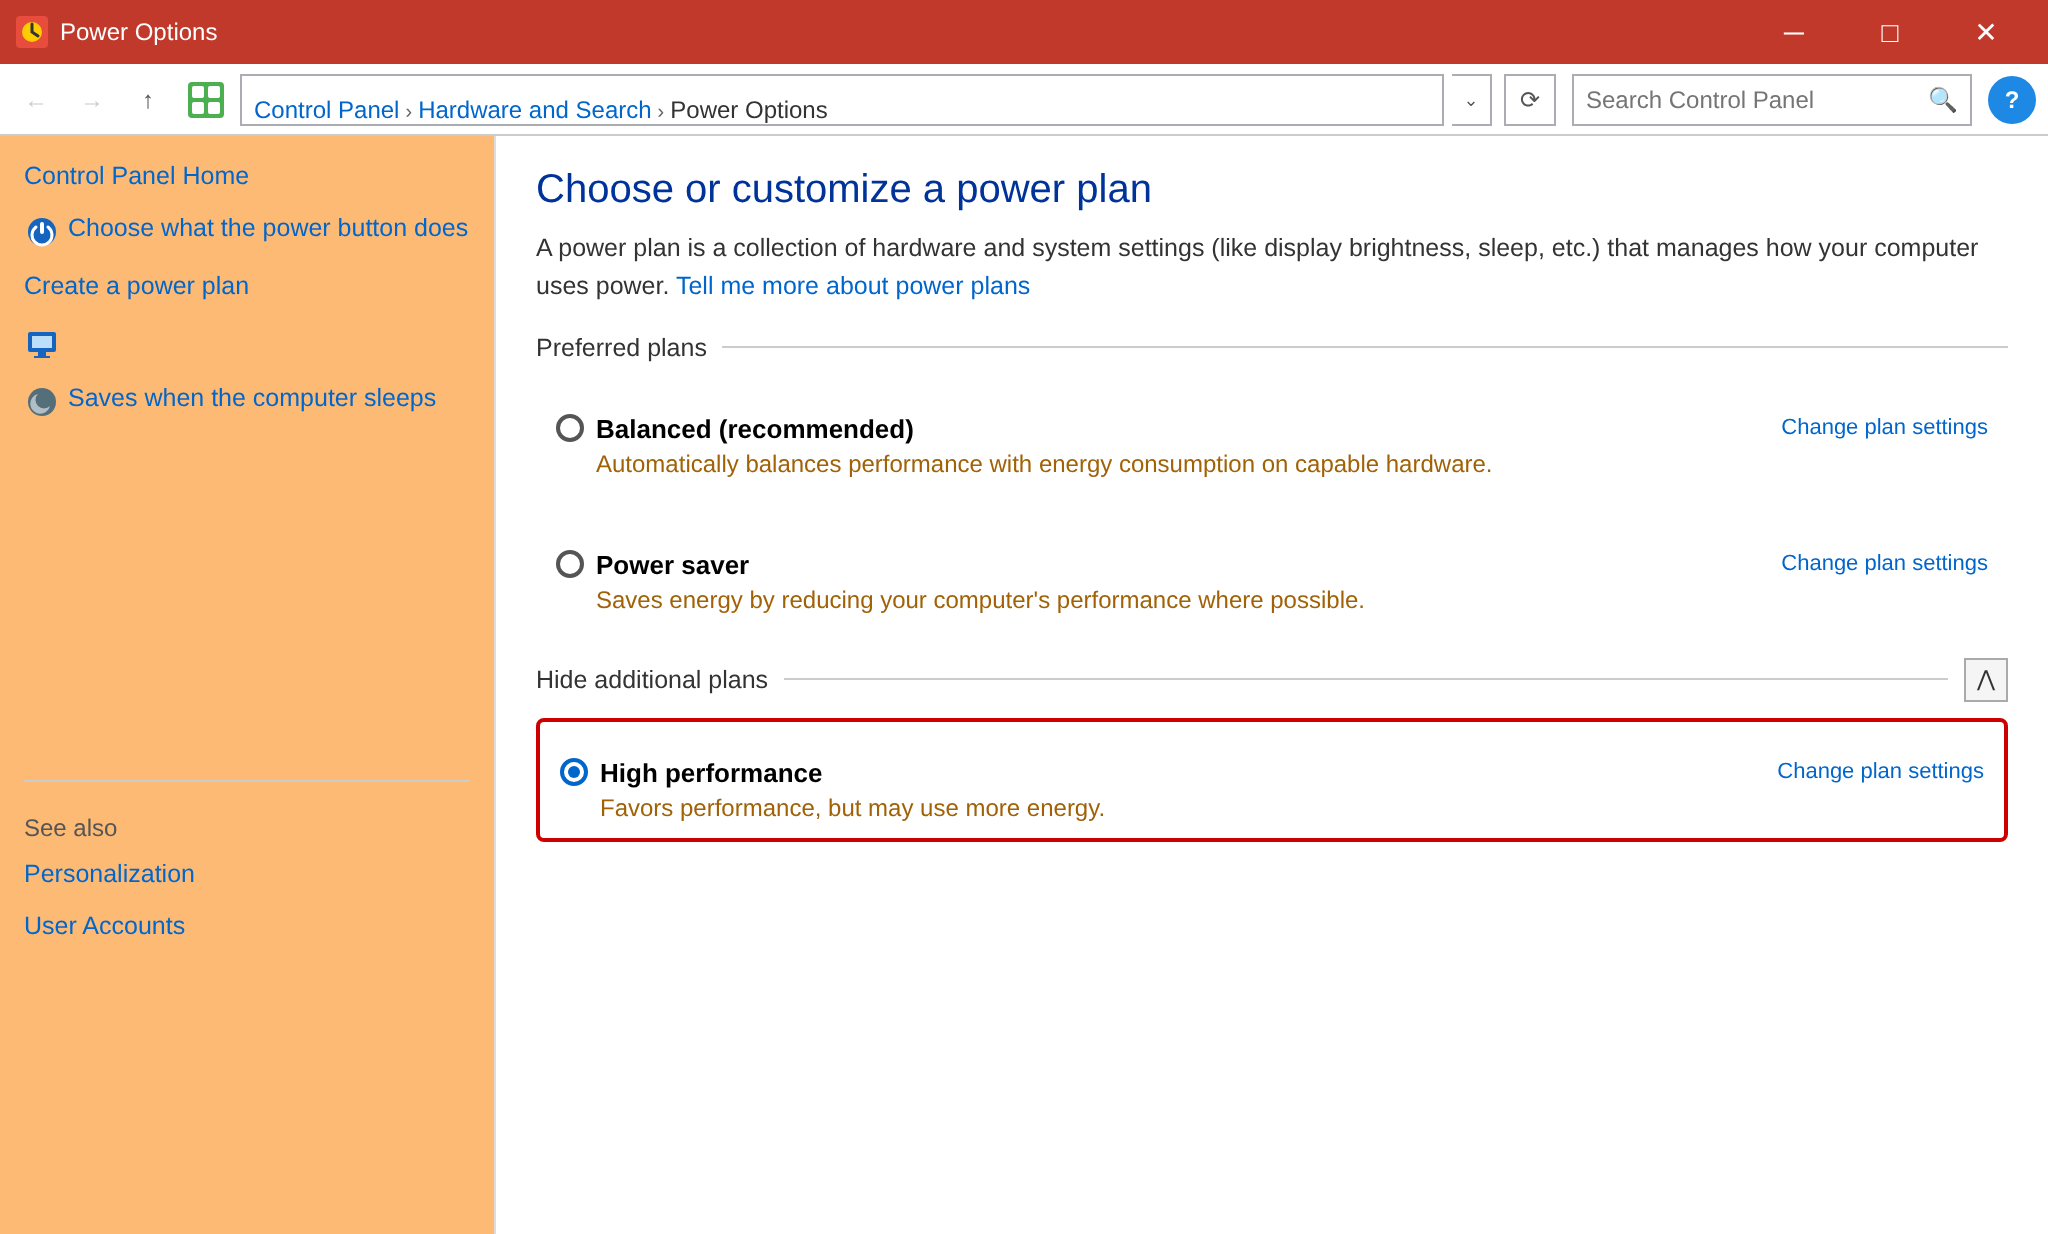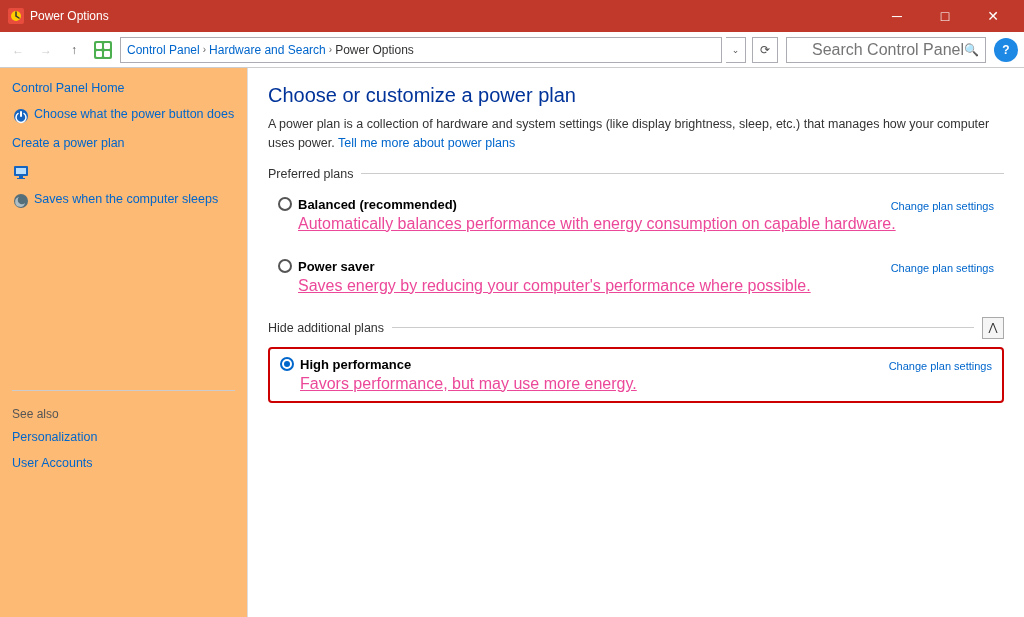--- a/index.html
+++ b/index.html
@@ -46,21 +46,21 @@
       display: flex; align-items: center; justify-content: center;
       color: #555; cursor: pointer; font-size: 12px;
       border: none; background: transparent;
     }
     .nav-btn.disabled { color: #ccc; cursor: default; }
     .breadcrumb-bar {
       flex: 1;
       height: 26px;
       border: 1px solid #abadb3;
       display: flex;
-      align-items: center;
+      align-items: flex-end;
       padding: 0 6px;
       background: white;
       font-size: 12px;
       color: #333;
     }
     .breadcrumb-sep { color: #666; margin: 0 3px; font-size: 10px; }
     .breadcrumb-item { color: #333; }
     .breadcrumb-item.link { color: #0066cc; cursor: pointer; }
     .breadcrumb-chevron {
       width: 20px; height: 26px;
@@ -75,21 +75,21 @@
       cursor: pointer; color: #555; font-size: 12px; background: white; margin-left: 2px;
     }
     .search-bar {
       width: 200px; height: 26px;
       border: 1px solid #abadb3;
       display: flex; align-items: center;
       padding: 0 6px;
       background: white; margin-left: 4px;
     }
     .search-bar input {
-      border: none; outline: none; width: 100%; font-size: 16px; color: #999; background: transparent; text-align: right;
+      border: none; outline: none; width: 100%; font-size: 12px; color: #999; background: transparent;
     }
     .search-icon { color: #555; font-size: 12px; }
 
     
     .help-btn {
       width: 24px; height: 24px;
       border-radius: 50%;
       background: #1e88e5;
       color: white;
       display: flex; align-items: center; justify-content: center;
@@ -175,22 +175,23 @@
     .plan-item {
       padding: 8px 10px;
       margin-bottom: 10px;
     }
     .plan-item.highlighted {
       border: 2px solid #cc0000;
       border-radius: 4px;
     }
     .plan-row {
       display: flex;
-      align-items: flex-end;
+      align-items: center;
       justify-content: space-between;
+      margin-top: 10px;
     }
     .plan-radio-label {
       display: flex;
       align-items: center;
       font-size: 13px;
     }
     .plan-radio {
       width: 14px; height: 14px;
       border-radius: 50%;
       border: 2px solid #555;
@@ -202,21 +203,21 @@
     .plan-radio.selected {
       border-color: #0066cc;
     }
     .plan-radio.selected::after {
       content: '';
       width: 6px; height: 6px;
       border-radius: 50%;
       background: #0066cc;
     }
     .plan-name { font-weight: bold; font-size: 13px; }
-    .plan-desc { font-size: 16px; color: #ec4899; margin-top: 3px; padding-left: 20px; text-decoration: underline; }
+    .plan-desc { font-size: 12px; color: #a16207; margin-top: 3px; padding-left: 20px; }
     .change-plan-link { color: #0066cc; font-size: 11px; cursor: pointer; white-space: nowrap; }
   </style>
 </head>
 <body>
 
 <div class="title-bar">
   <div class="title-bar-icon">
     <svg width="12" height="12" viewBox="0 0 12 12">
         <circle cx="6" cy="6" r="5" fill="#ffcc00"></circle>
         <path d="M6 2v4l3 2" stroke="#333" stroke-width="1.5" fill="none" stroke-linecap="round"></path>

